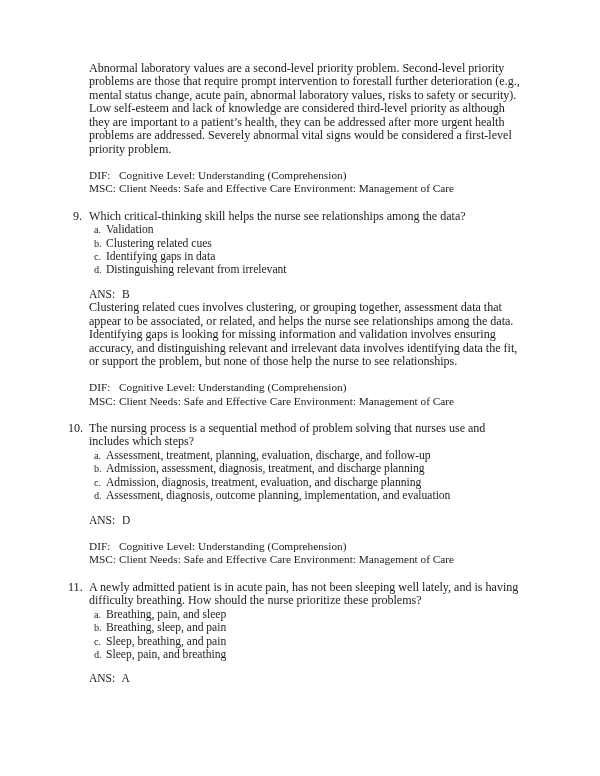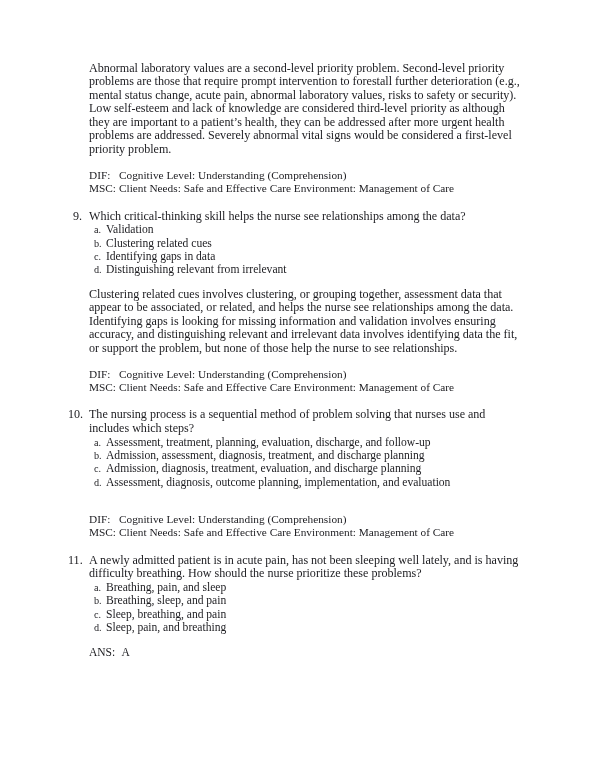--- a/index.html
+++ b/index.html
@@ -166,20 +166,24 @@
           <li class="option">
             <span class="opt-letter">d.</span>
             <span class="opt-text">Distinguishing relevant from irrelevant</span>
           </li>
         </ul>
       </div>
     </div>
 
     <div class="gap-sm"></div>
 
+    <div class="ans">
+      <span class="ans-label">ANS:</span>
+      <span>B</span>
+    </div>
 
     <div class="para">
       <p>Clustering related cues involves clustering, or grouping together, assessment data that appear to be associated, or related, and helps the nurse see relationships among the data. Identifying gaps is looking for missing information and validation involves ensuring accuracy, and distinguishing relevant and irrelevant data involves identifying data the fit, or support the problem, but none of those help the nurse to see relationships.</p>
     </div>
 
     <div class="gap-md"></div>
 
     <div class="meta">
       <div class="meta-row">
         <span class="meta-label">DIF:</span>
@@ -213,20 +217,24 @@
           <li class="option">
             <span class="opt-letter">d.</span>
             <span class="opt-text">Assessment, diagnosis, outcome planning, implementation, and evaluation</span>
           </li>
         </ul>
       </div>
     </div>
 
     <div class="gap-sm"></div>
 
+    <div class="ans">
+      <span class="ans-label">ANS:</span>
+      <span>D</span>
+    </div>
 
 
     <div class="gap-md"></div>
 
     <div class="meta">
       <div class="meta-row">
         <span class="meta-label">DIF:</span>
         <span class="meta-value">Cognitive Level: Understanding (Comprehension)</span>
       </div>
       <div class="meta-row">

